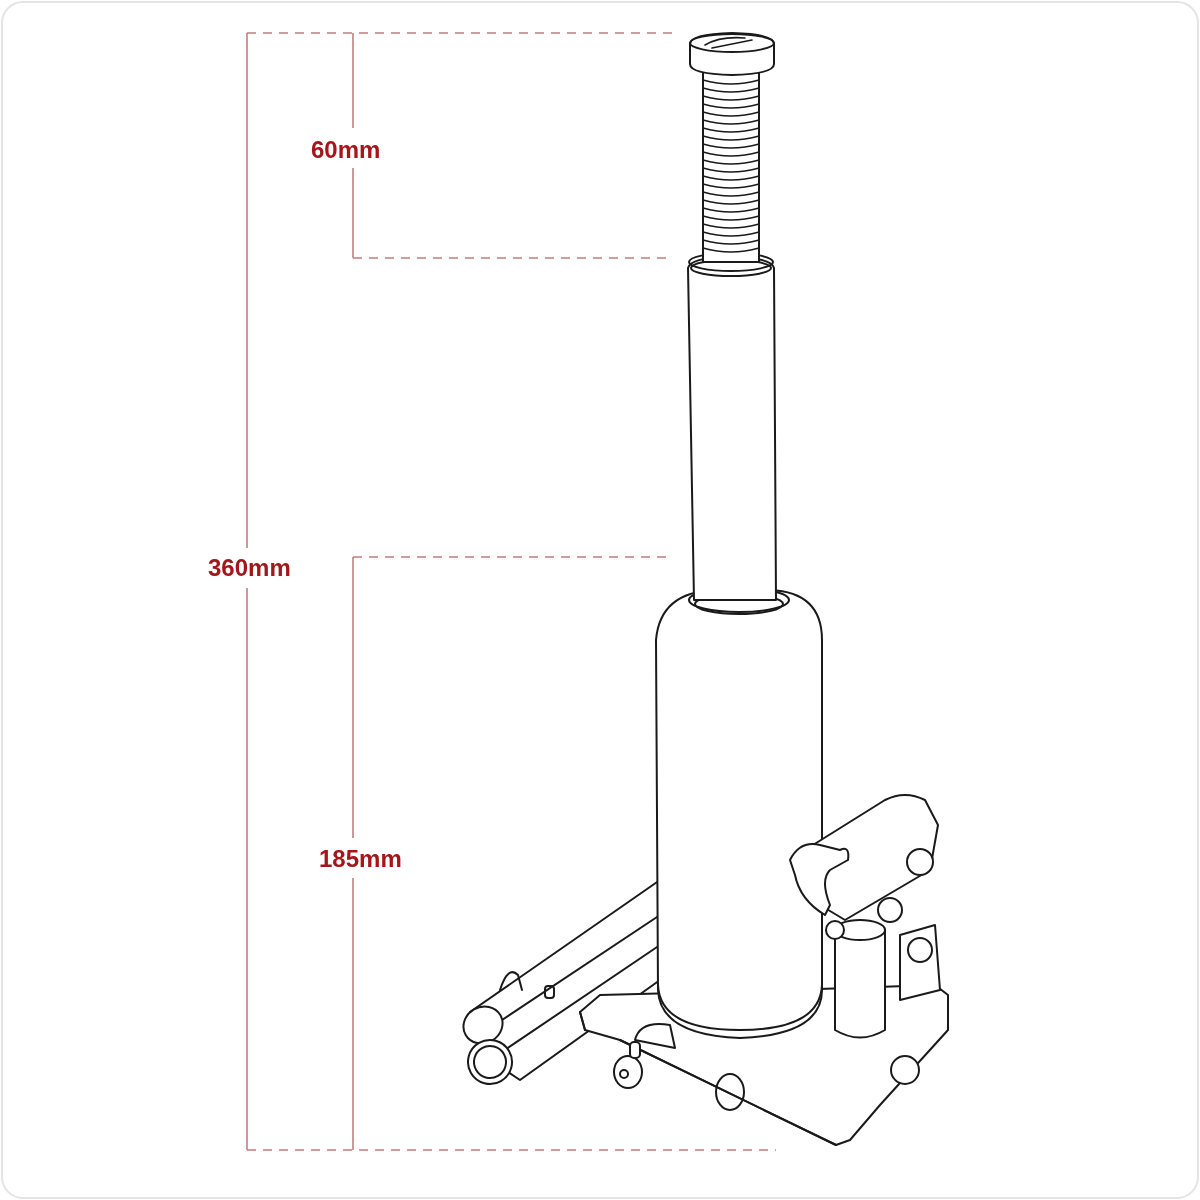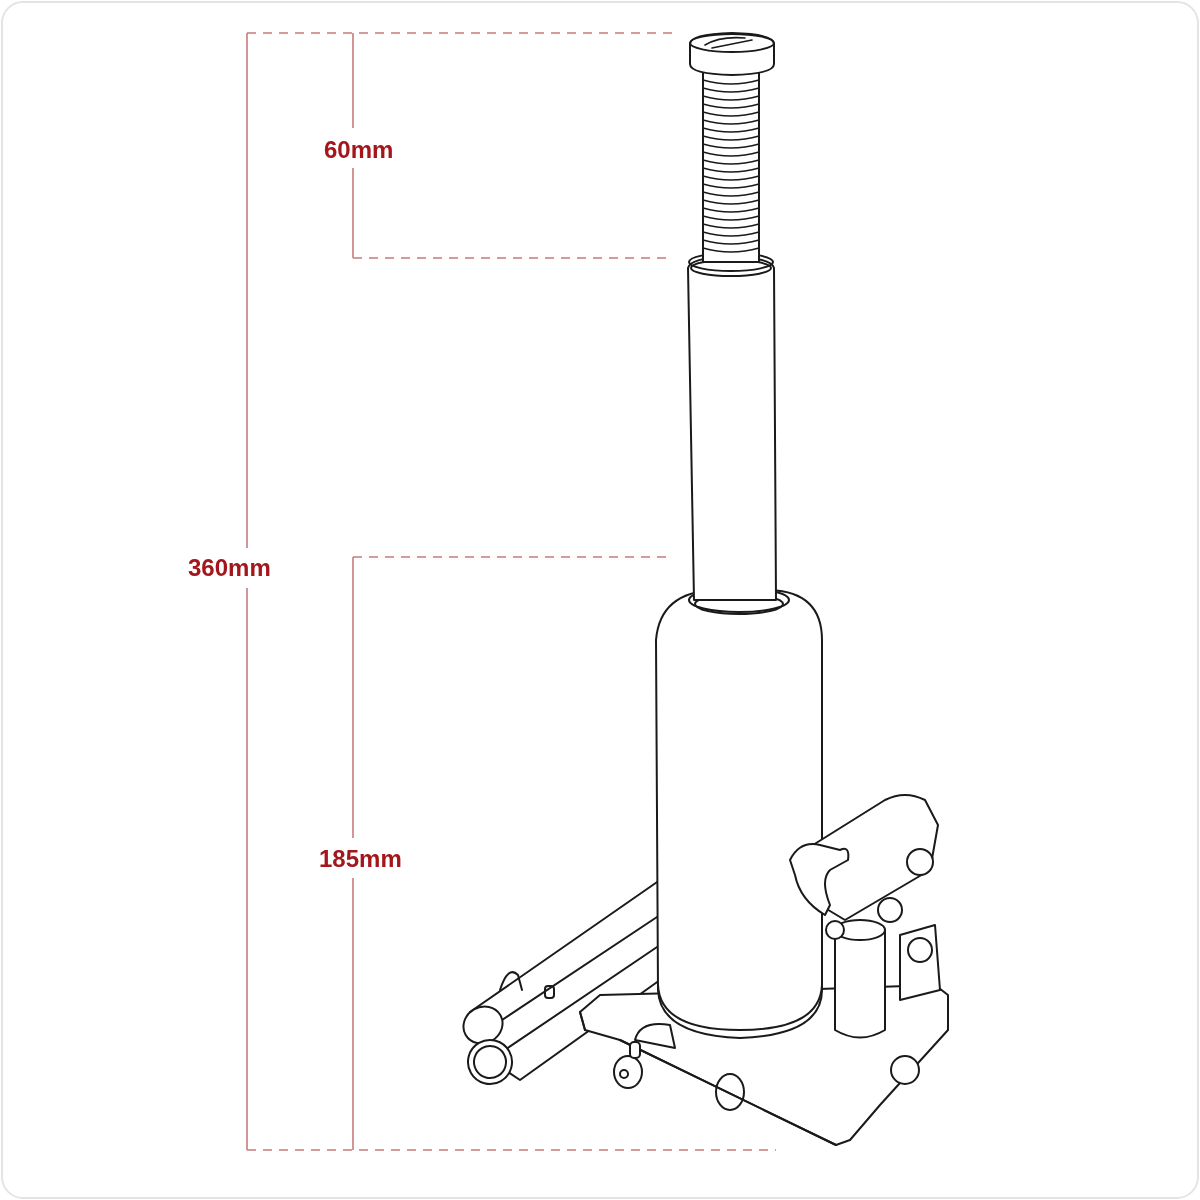--- a/index.html
+++ b/index.html
@@ -119,15 +119,15 @@
           <path d="M703 248 Q731 256 759 248"></path>
       </g>
 
       <path d="M690 44 Q690 34 732 33 Q774 34 774 44 L774 64 Q774 74 732 75 Q690 74 690 64 Z"></path>
       <ellipse cx="732" cy="43" rx="42" ry="9" fill="none"></ellipse>
       <path d="M705 45 Q720 36 745 38 M712 48 L752 40" fill="none" stroke-width="1.6"></path>
     </g>
   </g>
 </svg>
 
-<div class="label" style="left:324px; top:136px;">60mm</div>
-<div class="label" style="left:188px; top:554px;">360mm</div>
+<div class="label" style="left:311px; top:136px;">60mm</div>
+<div class="label" style="left:208px; top:554px;">360mm</div>
 <div class="label" style="left:319px; top:845px;">185mm</div>
 
 </body></html>

